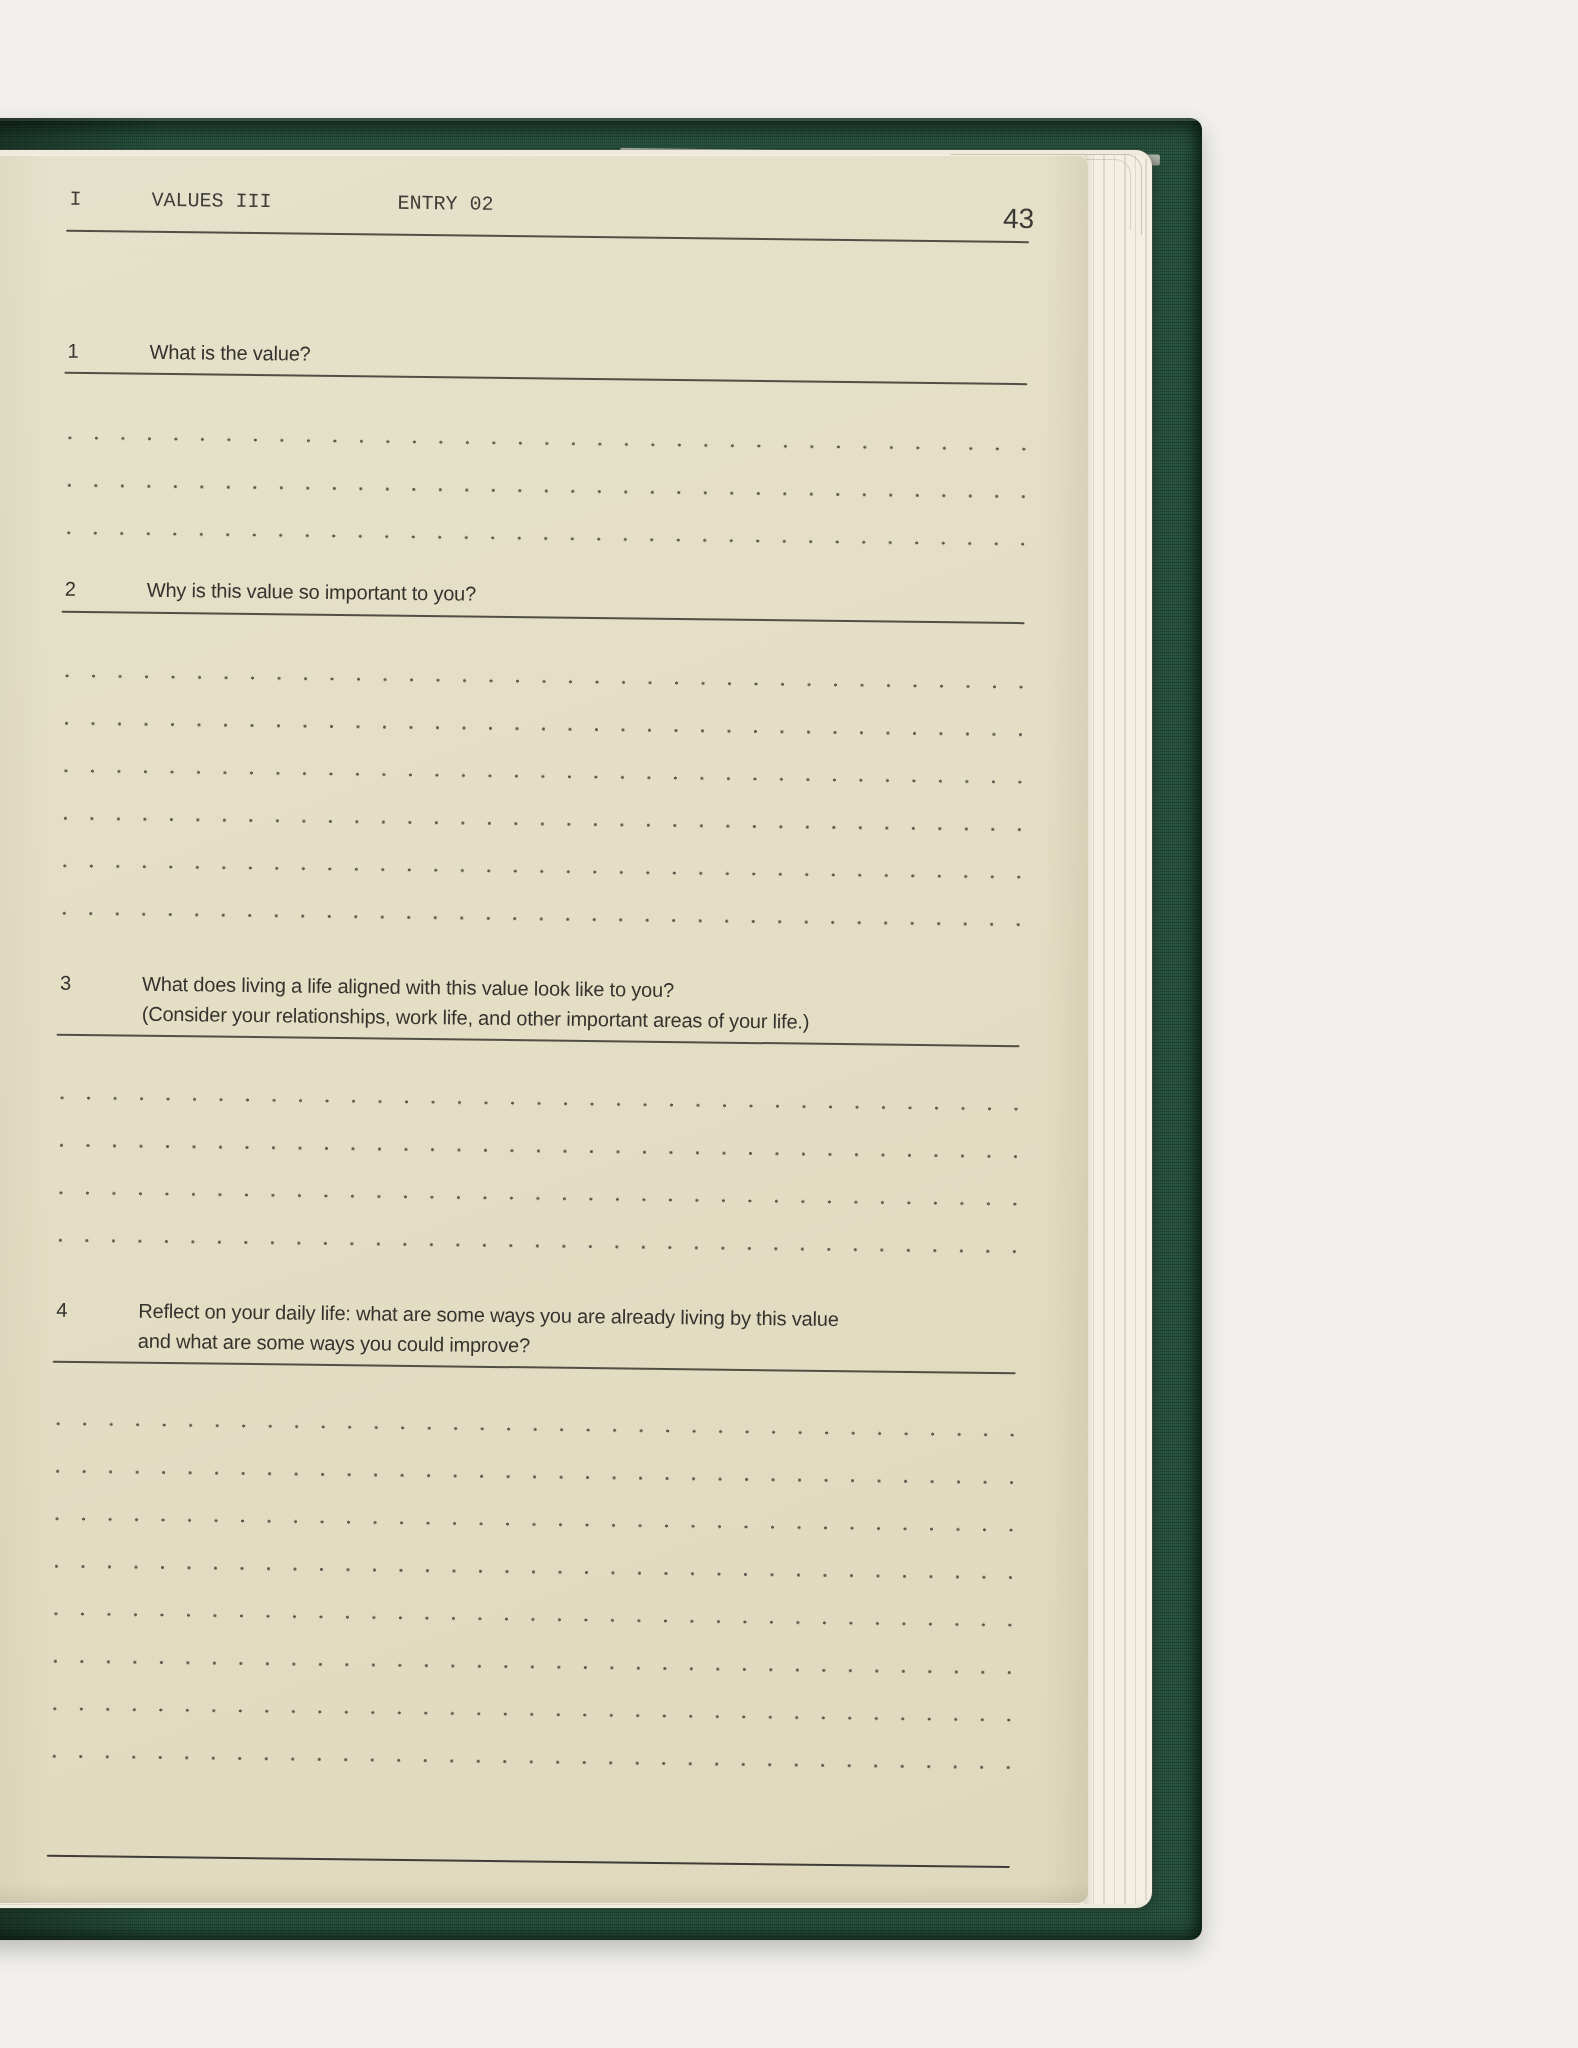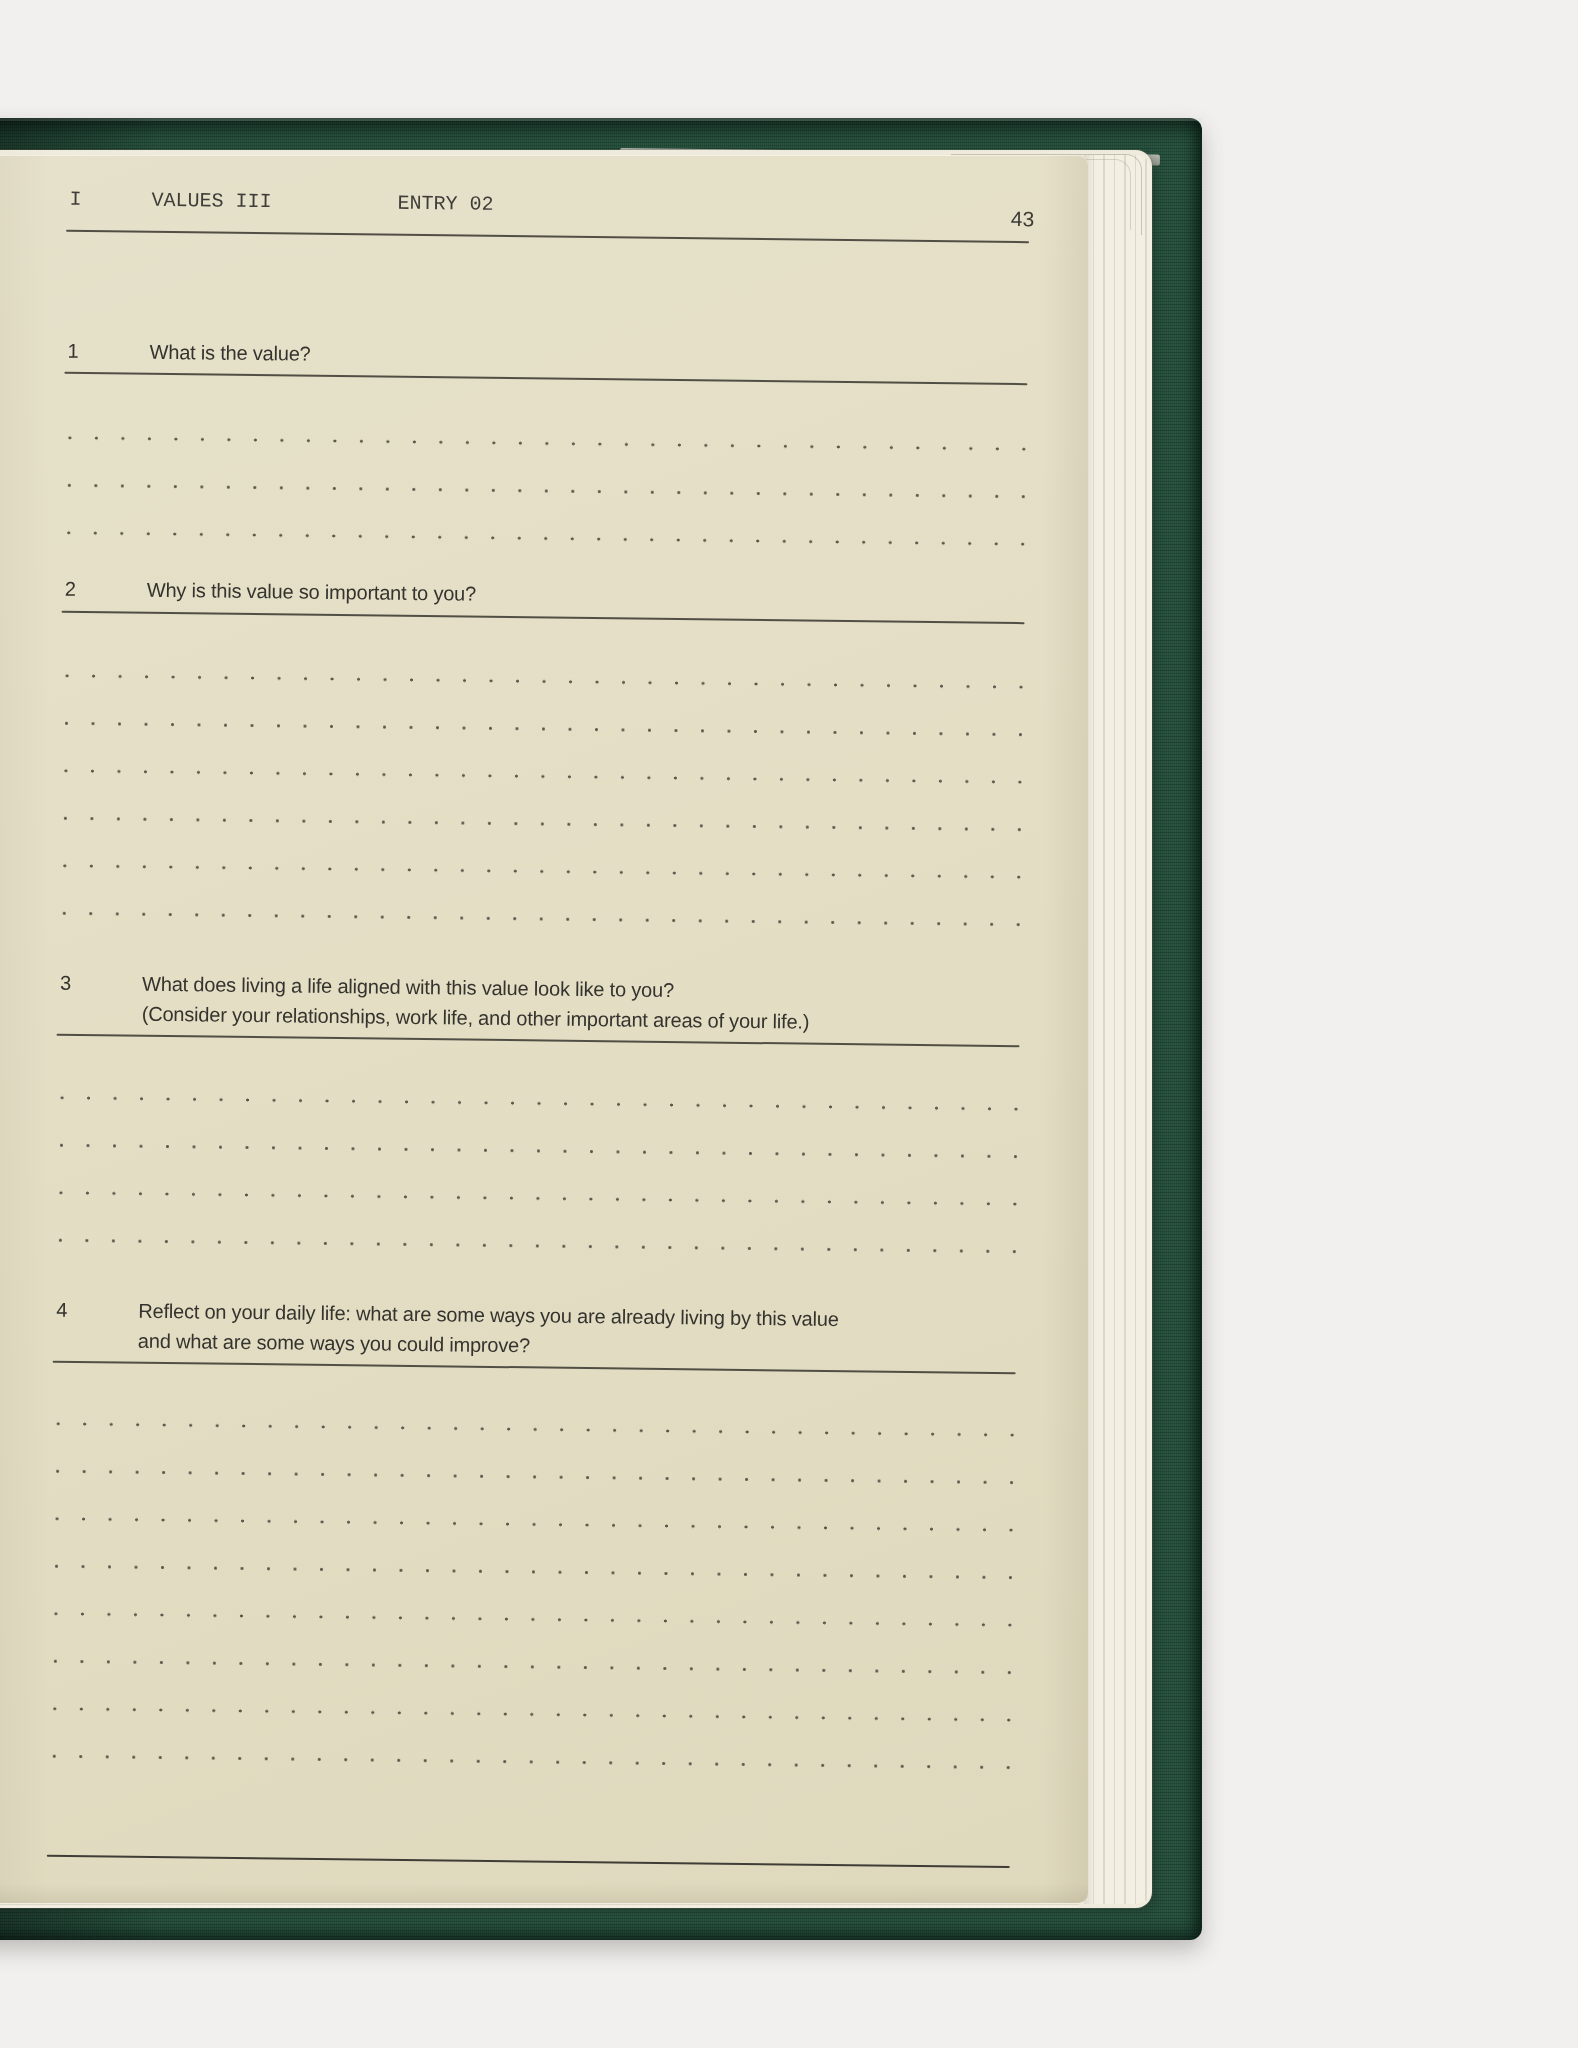--- a/index.html
+++ b/index.html
@@ -60,21 +60,21 @@
   .content{position:absolute;left:40px;top:0;width:1080px;height:100%;
     transform:rotate(0.68deg);transform-origin:0 0;color:#35342f;}
 
   
   .hdr{position:absolute;top:30px;height:28px;font-family:"Liberation Mono","DejaVu Sans Mono",monospace;
     font-size:20px;line-height:28px;color:#3e3d37;}
   .hdr-roman{left:70px;}
   .hdr-title{left:152px;}
   .hdr-entry{left:398px;}
   .pagenum{position:absolute;top:38px;left:985px;width:50px;text-align:right;
-    font-size:21px;line-height:28px;color:#3b3a34;}
+    font-size:28px;line-height:28px;color:#3b3a34;}
 
   
   .rule{position:absolute;left:67px;width:963px;height:2px;background:rgba(68,66,58,.92);border-radius:1px;}
   .rule-header{top:74px;}
   .rule-q1{top:216px;}
   .rule-q2{top:455px;}
   .rule-q3{top:878px;}
   .rule-q4{top:1205px;}
   .rule-bottom{top:1699px;background:rgba(55,53,47,.95);}
 

